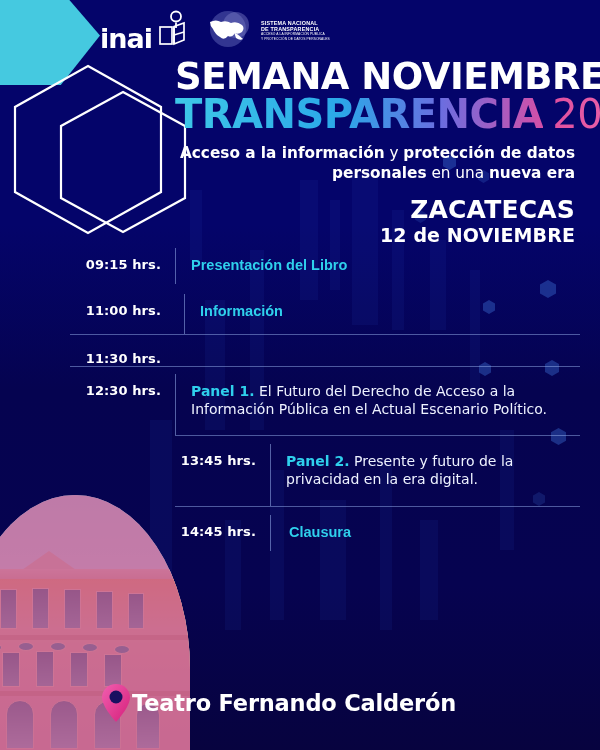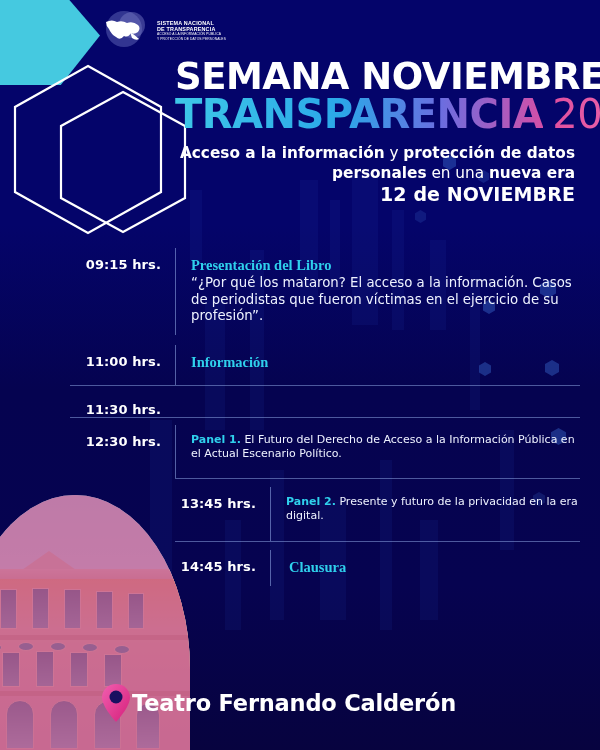--- a/index.html
+++ b/index.html
@@ -116,28 +116,28 @@
     letter-spacing:.1px; padding-top:9px;
     font-family:"DejaVu Sans", sans-serif;
   }
   .row .body {
     flex:1; padding:8px 20px 10px 15px;
     border-left:1px solid rgba(150,175,235,.55);
   }
   .row.indent .time { width:270px; flex:0 0 270px; }
   .ev-title {
     color:#2fd0ec; font-size:14.5px; font-weight:700;
-    line-height:1.25; font-family:Liberation Serif, serif;
+    line-height:1.25; font-family:Liberation Sans, sans-serif;
   }
   .ev-desc {
     color:#eef2ff; font-size:13.3px; font-weight:400;
     line-height:1.25; margin-top:1px;
     font-family:"DejaVu Sans", sans-serif;
   }
-  .ev-inline { font-size:11px; line-height:1.3; font-family:"DejaVu Sans", sans-serif; }
+  .ev-inline { font-size:14px; line-height:1.3; font-family:"DejaVu Sans", sans-serif; }
   .ev-inline .lbl { color:#2fd0ec; font-weight:700; }
   .ev-inline .txt { color:#eef2ff; }
   .hr {
     height:1px; background:rgba(150,175,235,.5);
     margin-left:70px; margin-right:20px;
   }
   .hr.ind { margin-left:175px; }
 
   
   .photo-wrap {
@@ -249,20 +249,33 @@
       <polygon points="80,4 153,45 153,130 80,171 7,130 7,45" fill="none" stroke="#ffffff" stroke-width="2.2"></polygon>
     </svg>
   </div>
   <div class="hex-outline" style="left:55px;top:88px;">
     <svg width="136" height="148" viewBox="0 0 136 148">
       <polygon points="68,4 130,38 130,110 68,144 6,110 6,38" fill="none" stroke="#ffffff" stroke-width="2.2"></polygon>
     </svg>
   </div>
 
   <div class="logos">
+    <div class="inai-logo">
+      <span class="inai-word">inai</span>
+      <span>
+        <svg width="30" height="38" viewBox="0 0 30 38">
+          <circle cx="20" cy="6.5" r="5" fill="none" stroke="#fff" stroke-width="1.8"></circle>
+          <path d="M20 12.5 L20 18" stroke="#fff" stroke-width="1.8"></path>
+          <rect x="4" y="17" width="12" height="17" fill="none" stroke="#fff" stroke-width="1.7"></rect>
+          <path d="M18 16.5 L28 13 L28 30 L18 34 Z" fill="none" stroke="#fff" stroke-width="1.7"></path>
+          <path d="M18 16.5 L18 34" stroke="#fff" stroke-width="1.7"></path>
+          <path d="M18 25 L28 22" stroke="#fff" stroke-width="1.4"></path>
+        </svg>
+      </span>
+    </div>
 
     <div class="snt-logo">
       <span>
         <svg width="52" height="42" viewBox="0 0 52 42">
           <circle cx="24" cy="21" r="18" fill="#5a5fb0" opacity=".55"></circle>
           <circle cx="32" cy="17" r="13" fill="#7d7fc8" opacity=".45"></circle>
           <path d="M6 14 Q12 11 17 14 Q22 12 27 15 Q33 13 38 17
                    Q41 20 38 24 Q34 27 31 25 Q28 30 24 28
                    Q20 33 16 29 Q11 26 9 21 Q6 18 6 14 Z" fill="#ffffff"></path>
           <path d="M30 24 Q35 27 39 31 Q36 33 32 30 Z" fill="#ffffff"></path>
@@ -283,34 +296,34 @@
     </div>
     <div class="t-line2">
       <span class="grad-word">TRANSPARENCIA</span><span class="year" style="margin-left:9px;">2024</span>
     </div>
 
     <div class="subtitle">
       <b>Acceso a la información</b><span> y </span><b>protección de datos</b><br>
       <b>personales</b><span> en una </span><b>nueva era</b>
     </div>
 
+    <div class="place">ZACATECAS</div>
     <div class="date">12 de NOVIEMBRE</div>
   </div>
 
   <div class="schedule">
 
     <div class="row">
       <div class="time">09:15 hrs.</div>
       <div class="body">
         <div class="ev-title">Presentación del Libro</div>
-        <div class="ev-desc">“¿Por qué los mataron? El acceso a la información. Casos de periodistas que fueron víctimas en el ejercicio de su profesión”.</div>
-      </div>
-    </div>
-
-    <div class="row" style="margin-top:10px;">
+      </div>
+    </div>
+
+    <div class="row" style="margin-top:10px;gap:9px;">
       <div class="time">11:00 hrs.</div>
       <div class="body" style="padding-bottom:14px;">
         <div class="ev-title">Información</div>
       </div>
     </div>
 
     <div class="hr"></div>
 
     <div class="row" style="margin-top:7px;">
       <div class="time">11:30 hrs.</div>

